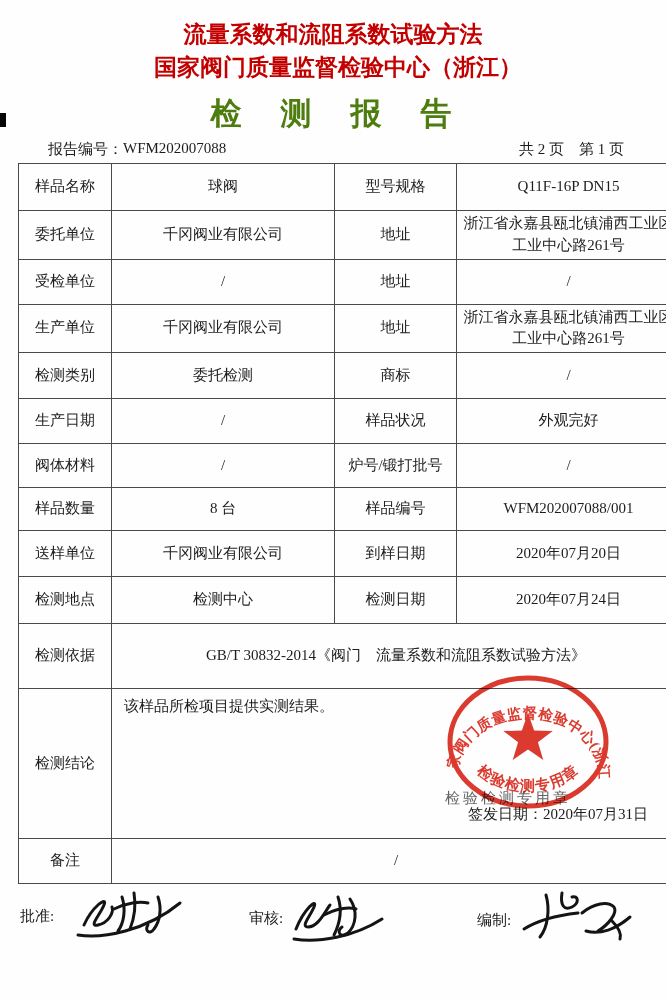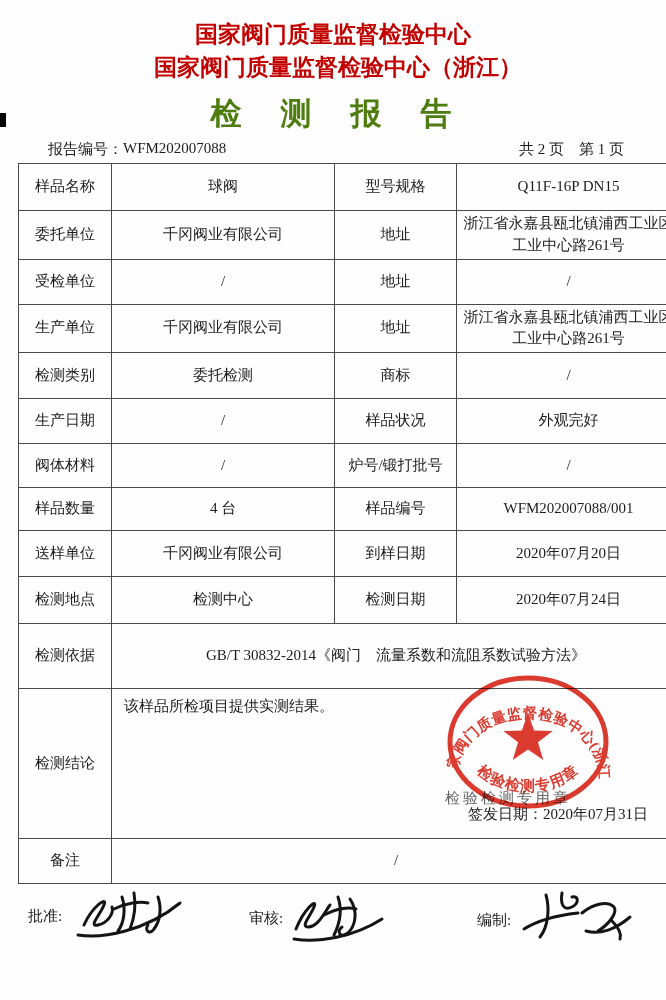--- a/index.html
+++ b/index.html
@@ -87,21 +87,21 @@
     position: absolute; font-size: 15px;
   }
   .sig-svg { position: absolute; }
   sub.kv { font-size: 10px; }
 </style>
 </head>
 <body>
 
 <div class="edge-mark"></div>
 
-<div class="org-title first">国家阀门质量监督检验中心</div>
+<div class="org-title first">流量系数和流阻系数试验方法</div>
 <div class="org-title second">国家阀门质量监督检验中心（浙江）</div>
 <div class="report-title">检　测　报　告</div>
 
 <div class="meta-row">
   <div class="meta-left">
     <span>报告编号：</span>
     <span>WFM202007088</span>
   </div>
   <div>共 2 页　第 1 页</div>
 </div>
@@ -151,21 +151,21 @@
     <td>外观完好</td>
   </tr>
   <tr style="height:44px">
     <td class="cell-label">阀体材料</td>
     <td>/</td>
     <td class="cell-label">炉号/锻打批号</td>
     <td>/</td>
   </tr>
   <tr style="height:43px">
     <td class="cell-label">样品数量</td>
-    <td>4 台</td>
+    <td>8 台</td>
     <td class="cell-label">样品编号</td>
     <td>WFM202007088/001</td>
   </tr>
   <tr style="height:46px">
     <td class="cell-label">送样单位</td>
     <td>千冈阀业有限公司</td>
     <td class="cell-label">到样日期</td>
     <td>2020年07月20日</td>
   </tr>
   <tr style="height:47px">
@@ -201,21 +201,21 @@
     </td>
   </tr>
   <tr style="height:45px">
     <td class="cell-label">备注</td>
     <td colspan="3">/</td>
   </tr>
   </tbody>
 </table>
 
 <div class="sig-area">
-  <span class="sig-label" style="left:28px; top:22px">批准:</span>
+  <span class="sig-label" style="left:20px; top:22px">批准:</span>
   <svg class="sig-svg" style="left:74px; top:2px" width="118" height="56" viewBox="0 0 118 56">
     <g fill="none" stroke="#141414" stroke-width="3" stroke-linecap="round" stroke-linejoin="round">
       <path d="M10 38 C18 20 34 8 30 18 C26 28 14 40 24 38 C34 36 40 26 38 20"></path>
       <path d="M48 10 C52 22 50 36 44 44"></path>
       <path d="M40 22 C52 16 66 14 74 16"></path>
       <path d="M60 6 C62 18 60 32 56 42"></path>
       <path d="M4 48 C28 52 72 44 106 16"></path>
       <path d="M84 10 C88 22 86 34 80 42 C76 48 70 44 74 38"></path>
     </g>
   </svg>

